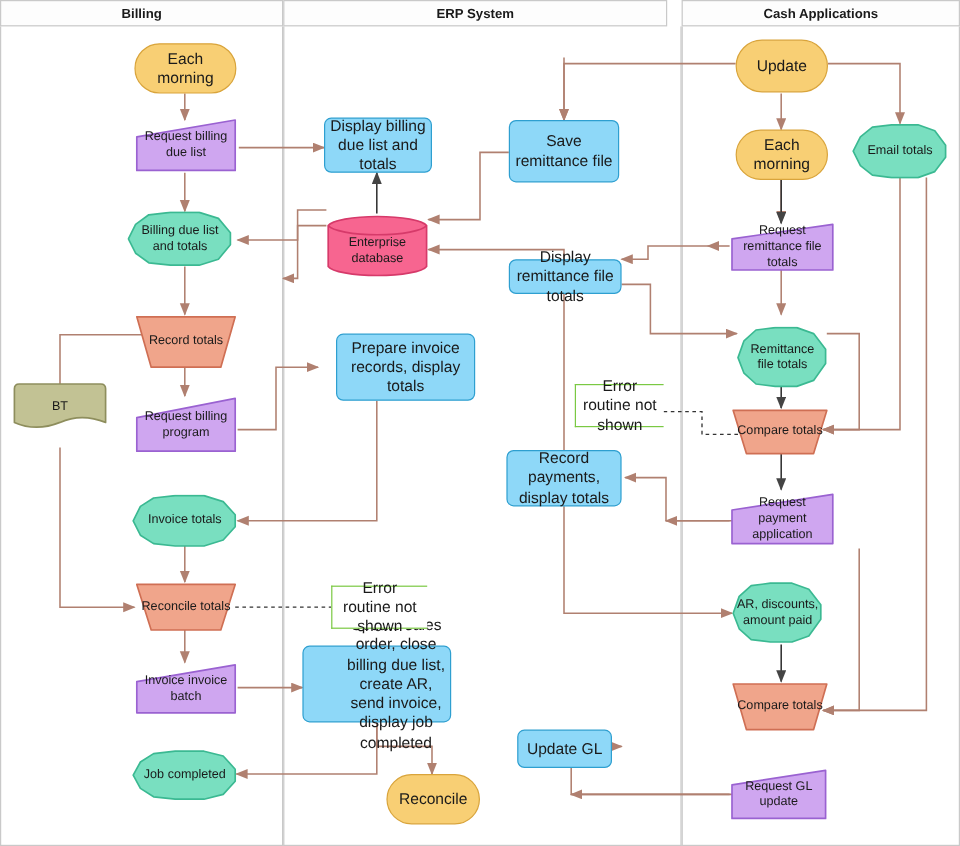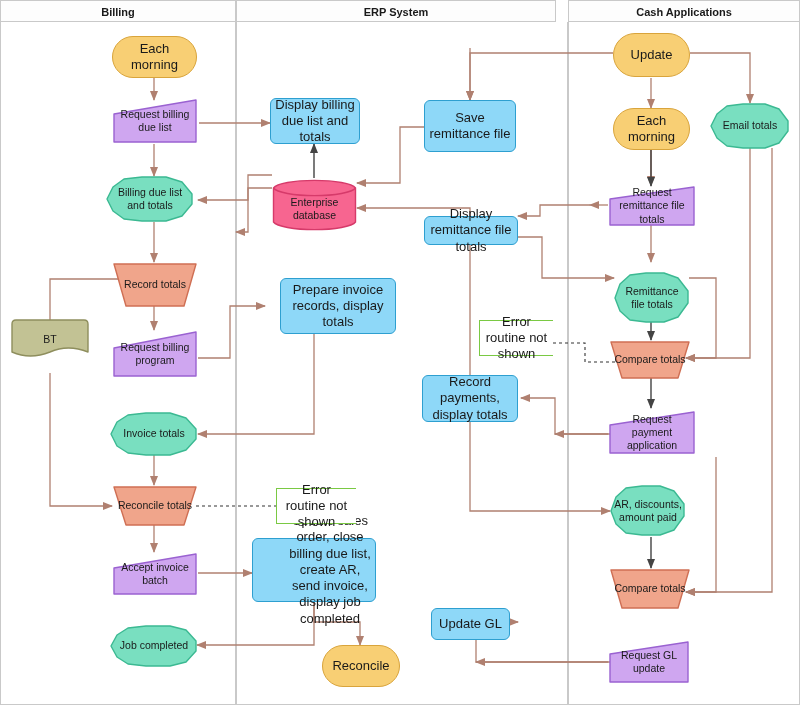--- a/index.html
+++ b/index.html
@@ -196,21 +196,21 @@
     <div class="lbl">
         <span>Reconcile totals</span>
       </div>
   </div>
 
   <div class="shp" style="left:112px;top:552px;width:86px;height:44px;">
     <svg width="86" height="44" viewBox="0 0 86 44">
         <path d="M2,16 L84,2 L84,42 L2,42 Z" fill="#cfa6f0" stroke="#9a62d1" stroke-width="1.4" stroke-linejoin="round"></path>
       </svg>
     <div class="lbl">
-        <span>Accept invoice batch</span>
+        <span>Invoice invoice batch</span>
       </div>
   </div>
 
   <div class="shp" style="left:110px;top:625px;width:88px;height:42px;">
     <svg width="88" height="42" viewBox="0 0 88 42">
         <path d="M1,21 L7,10 L18,3 L36,1 L60,1 L76,5 L86,16 L86,26 L76,37 L60,41 L36,41 L18,39 L7,32 Z" fill="#79dfc0" stroke="#3bb992" stroke-width="1.4" stroke-linejoin="round"></path>
       </svg>
     <div class="lbl">
         <span>Job completed</span>
       </div>

